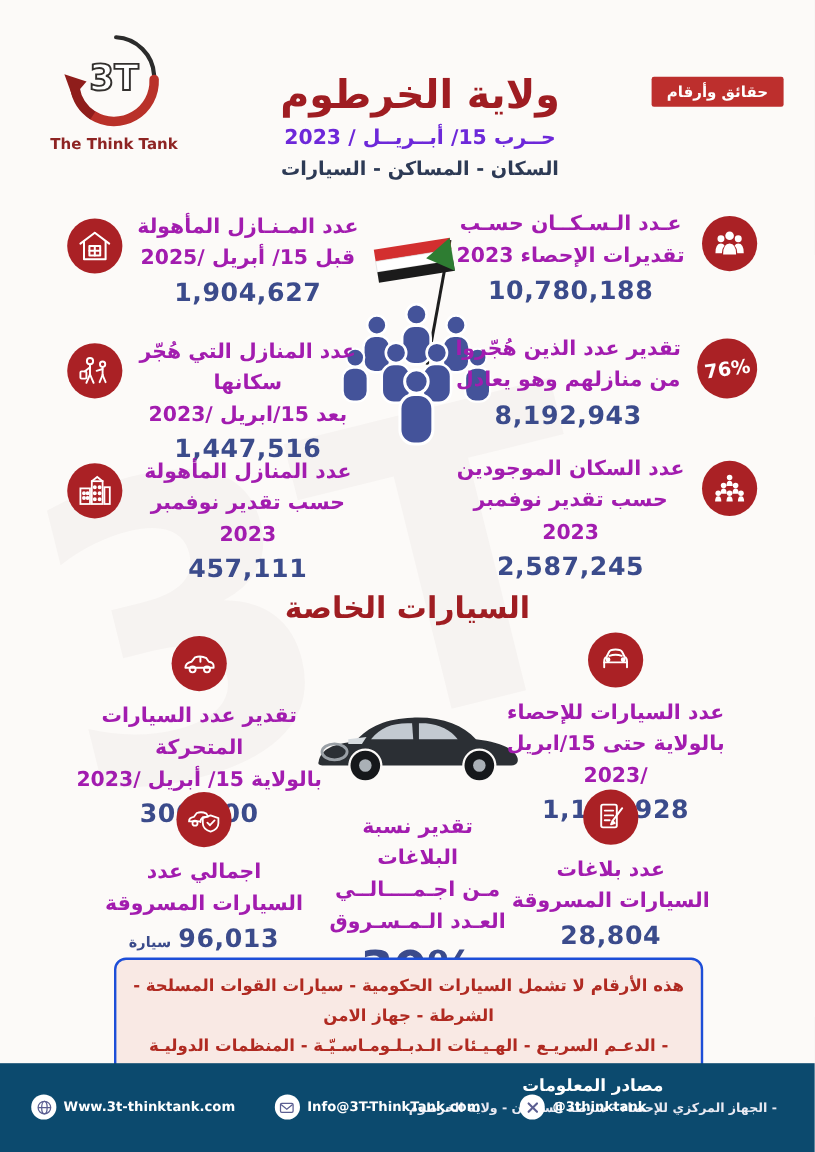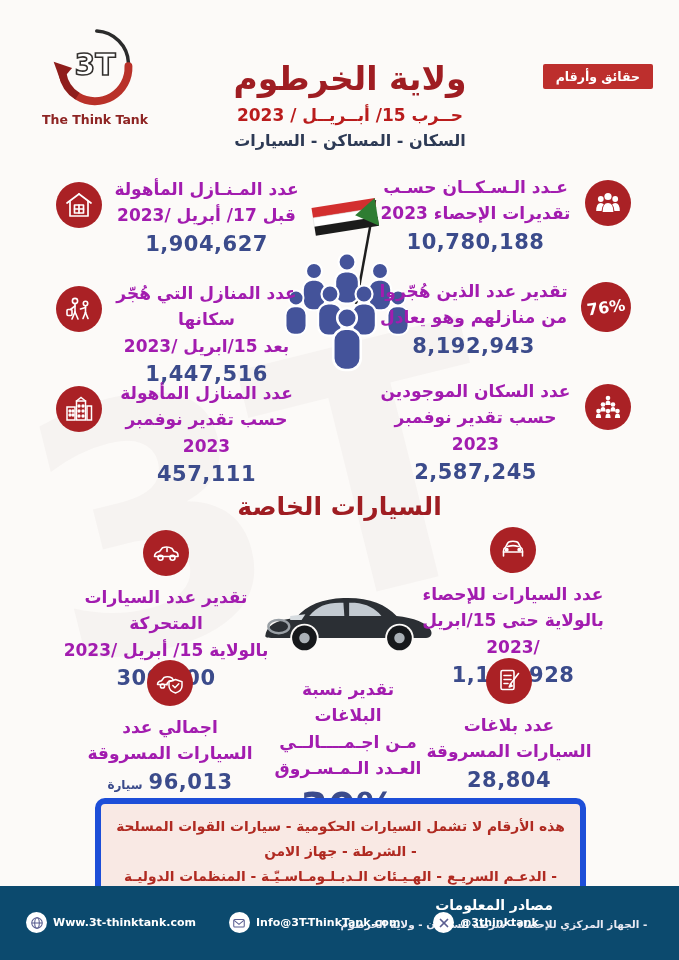--- a/index.html
+++ b/index.html
@@ -16,21 +16,21 @@
 
   
   .logo-wrap { position:absolute; left:36px; top:24px; width:118px; text-align:center; z-index:2; }
   .logo-caption { font-size:12.5px; font-weight:bold; color:#8e2423; margin-top:-4px; }
   .badge {
     position:absolute; right:26px; top:64px; background:#bd2f2d; color:#fff;
     font-size:12.5px; font-weight:bold; padding:5px 13px; border-radius:2px; direction:rtl; z-index:2;
   }
   .title-block { position:absolute; left:160px; top:58px; width:380px; text-align:center; direction:rtl; z-index:2; }
   .main-title { font-size:33px; font-weight:bold; color:#9f1d22; line-height:1.3; }
-  .sub-title  { font-size:17px; font-weight:bold; color:#b91c1c; margin-top:4px; }
+  .sub-title  { font-size:17px; font-weight:bold; color:#6d28d9; margin-top:4px; }
   .subjects   { font-size:16px; font-weight:bold; color:#2d3a55; margin-top:6px; }
 
   
   .stat-item { position:absolute; display:flex; align-items:flex-start; gap:9px; direction:ltr; z-index:2; }
   .icon-circle {
     flex:0 0 auto; width:46px; height:46px; border-radius:50%;
     background:#aa2125; display:flex; align-items:center; justify-content:center; margin-top:6px;
   }
   .icon-circle svg { width:30px; height:30px; }
   .stat-text { flex:1; text-align:center; direction:rtl; }
@@ -47,21 +47,21 @@
     font-size:25px; font-weight:bold; color:#9f1d22; direction:rtl; z-index:2; }
   .car-stat { position:absolute; width:240px; text-align:center; direction:rtl; z-index:2; }
   .car-stat .icon-circle { margin:0 auto 8px auto; }
   .big-pct { font-size:40px; font-weight:bold; color:#3b4b8b; margin-top:4px; }
   .value-row { display:flex; align-items:baseline; justify-content:center; gap:6px; direction:ltr; }
   .unit { font-size:12px; font-weight:bold; color:#3b4b8b; }
 
   
   .note-box {
     position:absolute; left:95px; right:93px; top:798px; background:#f9e9e4;
-    border:6px solid #1d4ed8; border-radius:10px; padding:10px 14px;
+    border:2px solid #1d4ed8; border-radius:10px; padding:10px 14px;
     text-align:center; direction:rtl; z-index:2;
   }
   .note-line { font-size:13.8px; font-weight:bold; color:#b02a21; line-height:1.8; }
 
   
   .footer { position:absolute; left:0; top:886px; width:679px; height:81px; background:#0c4a6e; z-index:2; }
   .sources-block { position:absolute; right:30px; top:11px; width:310px; text-align:center; direction:rtl; }
   .sources-title { color:#fff; font-size:14px; font-weight:bold; }
   .sources-list { color:#e8e9f2; font-size:10.5px; font-weight:bold; margin-top:5px; }
   .contacts { position:absolute; left:26px; top:26px; display:flex; gap:33px; align-items:center; }
@@ -149,21 +149,21 @@
         <path d="M15 4 L27 13"></path>
           <path d="M15 4 L3 13"></path>
         <path d="M6 11.5 V26 H24 V11.5"></path>
         <rect x="10.5" y="15" width="9" height="8"></rect>
           <line x1="15" y1="15" x2="15" y2="23"></line>
           <line x1="10.5" y1="19" x2="19.5" y2="19"></line>
       </svg>
     </div>
     <div class="stat-text">
       <div class="stat-label">عدد المـنـازل المأهولة</div>
-      <div class="stat-label">قبل 17/ أبريل /2023</div>
+      <div class="stat-label">قبل 15/ أبريل /2025</div>
       <div class="stat-value ltr">1,904,627</div>
     </div>
   </div>
 
   <div class="stat-item" style="right:48px; top:174px; width:256px;">
     <div class="stat-text">
       <div class="stat-label">عـدد الـسـكــان حسـب</div>
       <div class="stat-label">تقديرات الإحصاء 2023</div>
       <div class="stat-value ltr">10,780,188</div>
     </div>

